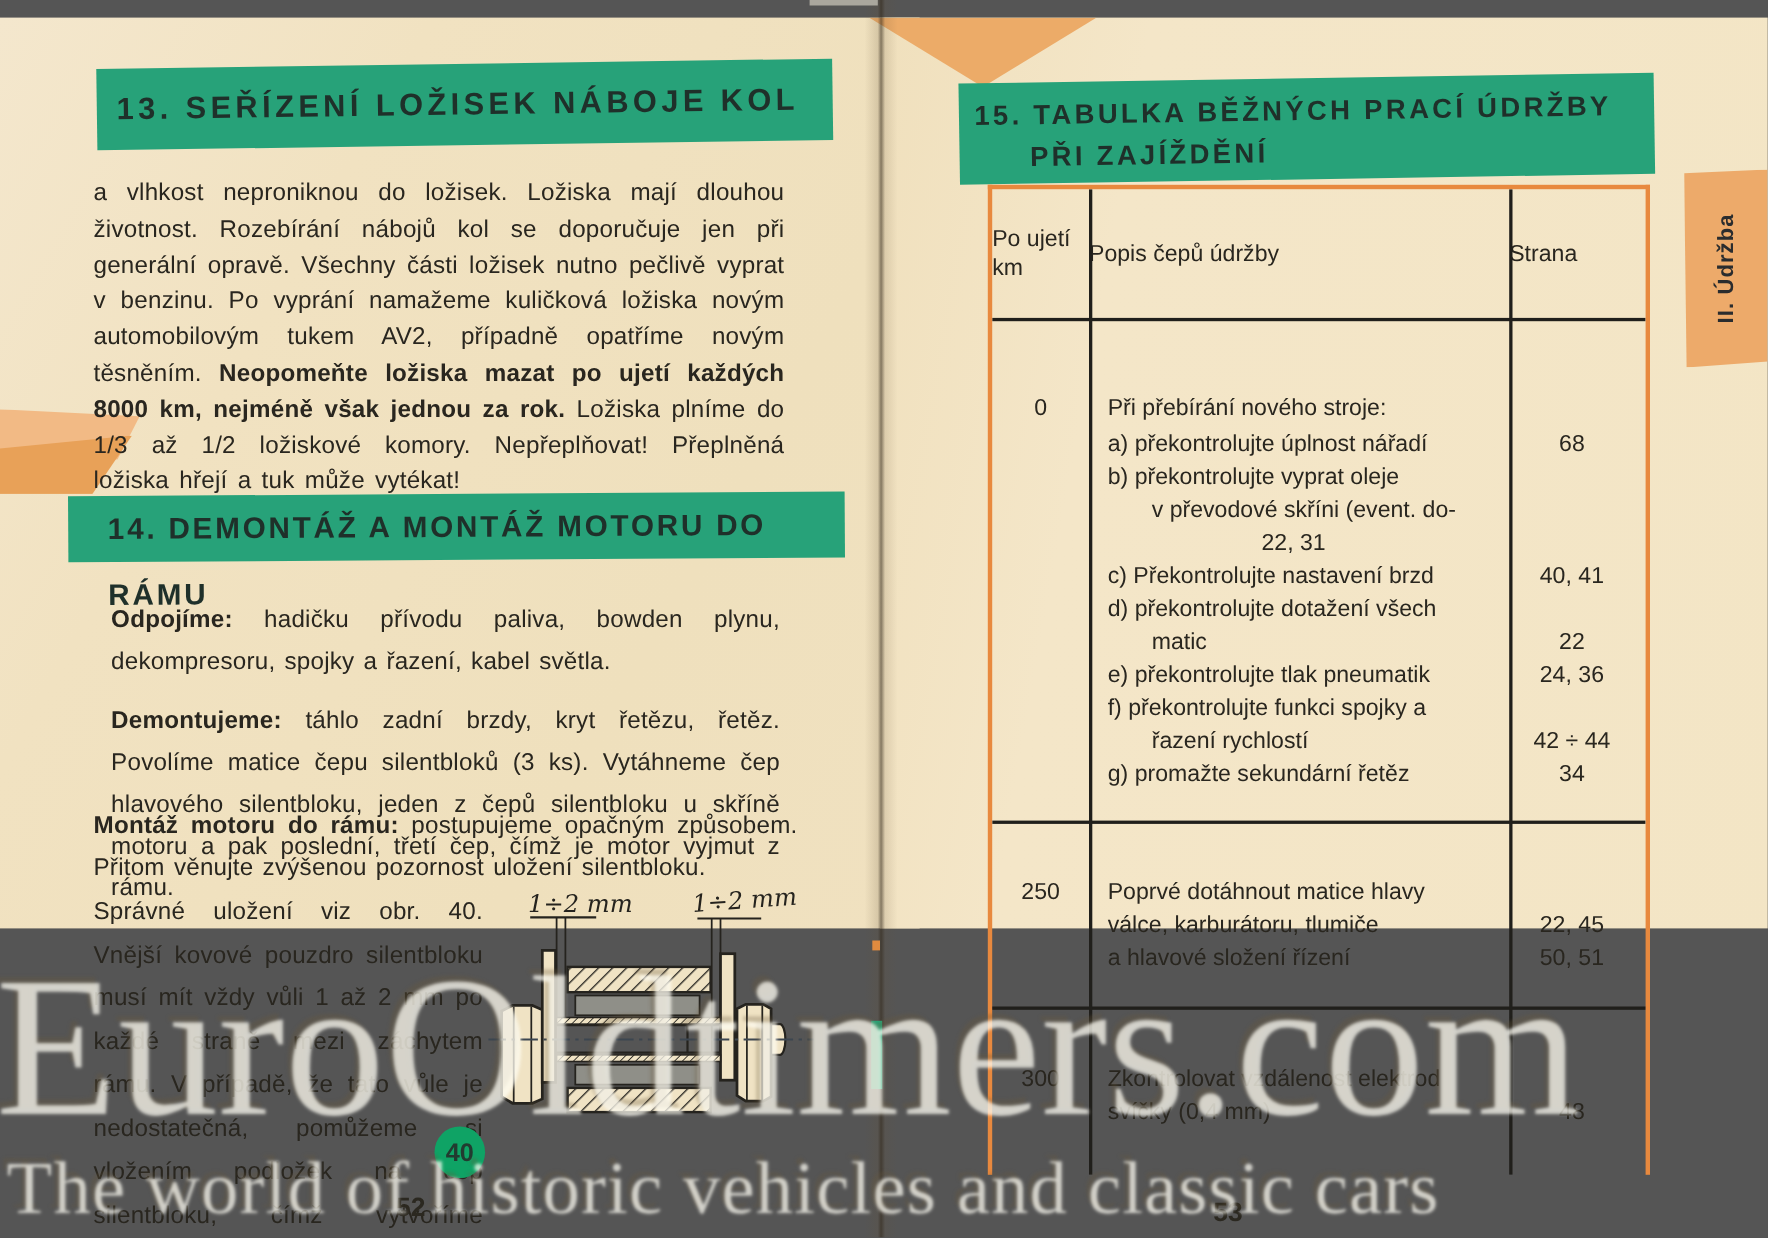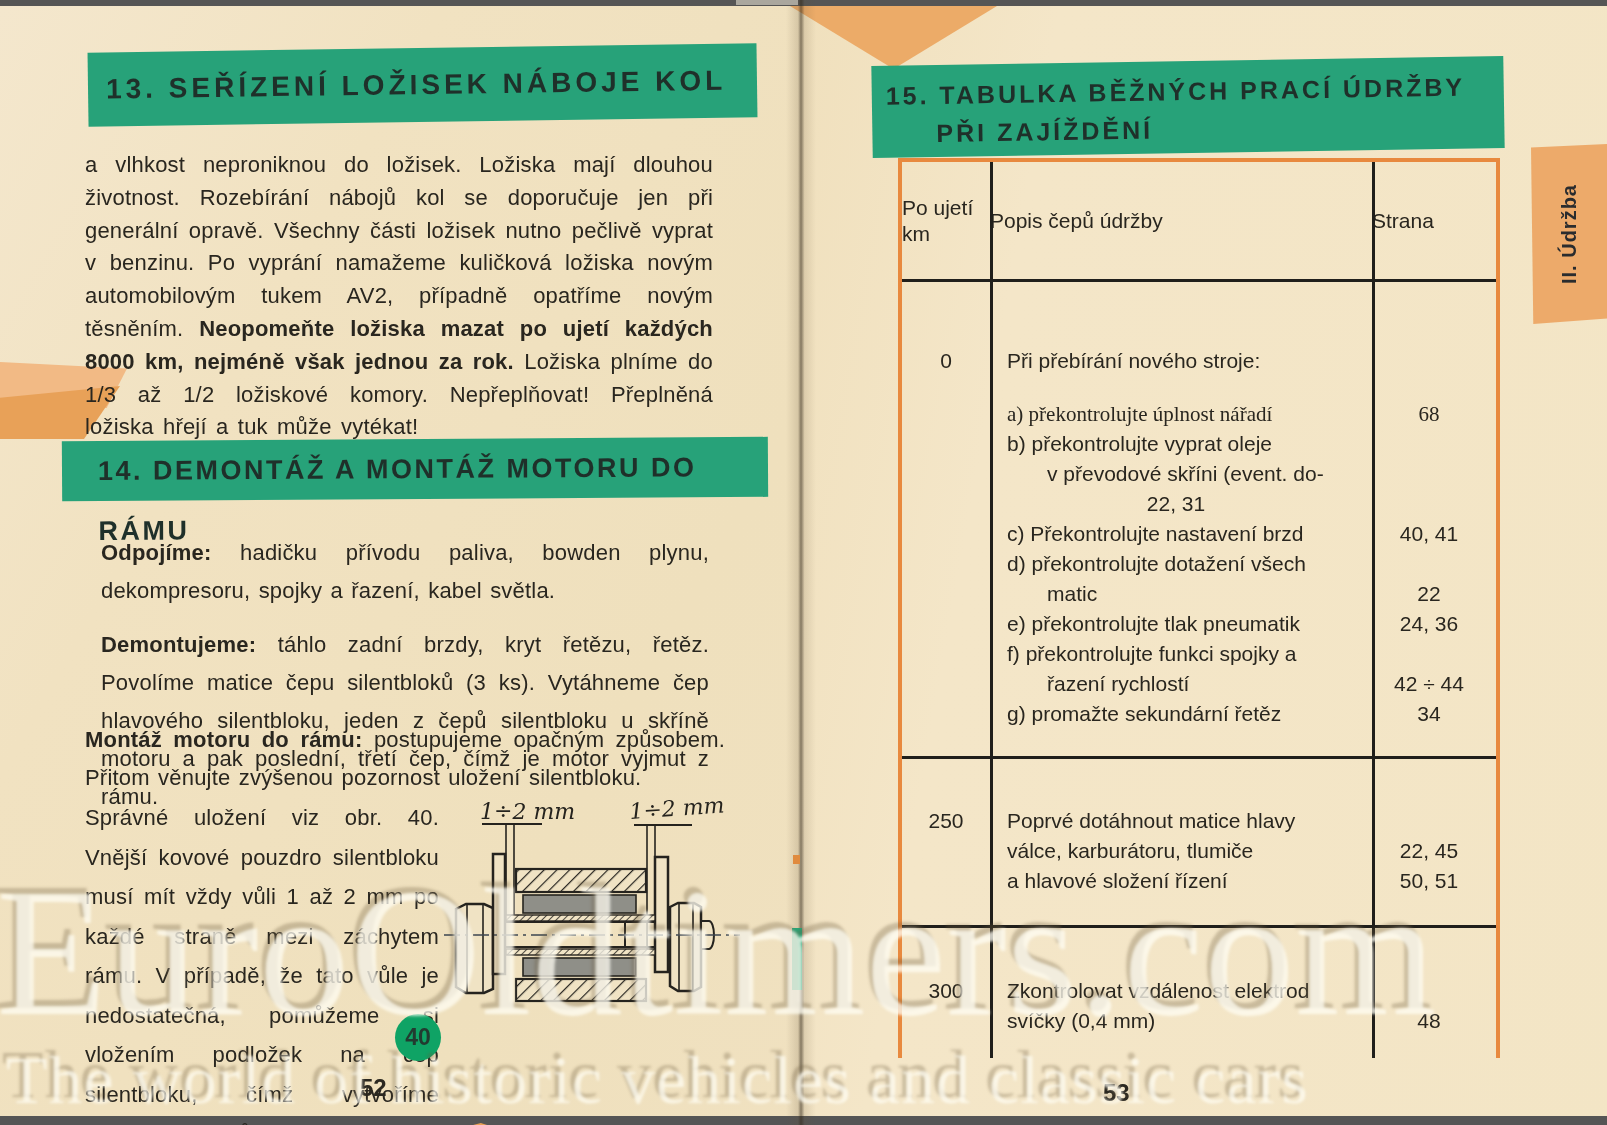--- a/index.html
+++ b/index.html
@@ -1,19 +1,19 @@
 <!DOCTYPE html>
 <html><head>
 <meta charset="utf-8">
 <style>
   html,body{margin:0;padding:0;background:#555;}
   .stage{position:relative;width:1607px;height:1125px;overflow:hidden;
          font-family:"Liberation Sans",sans-serif;color:#29261f;}
   
-  .page{position:absolute;top:6px;height:1110px;padding-left:36px;}
+  .page{position:absolute;top:16px;height:828px;padding-left:36px;}
   .page-left{left:0;width:800px;
     background:linear-gradient(120deg,#f4e7cd 0%,#f1e2c1 30%,#efe0bd 70%,#f0e1c0 100%);}
   .page-right{left:800px;width:807px;
     background:linear-gradient(100deg,#f0e0bd 0%,#f4e6c8 25%,#f3e5c5 100%);}
   .gutter{position:absolute;left:786px;top:0;width:30px;height:1125px;z-index:6;
     background:linear-gradient(90deg,rgba(100,82,55,0) 0%,rgba(100,82,55,.18) 40%,
       rgba(55,44,28,.55) 49%,rgba(55,44,28,.55) 51%,rgba(100,82,55,.15) 62%,rgba(100,82,55,0) 100%);}
   
   .band{position:absolute;background:#27a279;color:#1f302a;font-weight:bold;z-index:2;}
   .band13{left:88px;top:42px;width:669px;height:74px;line-height:74px;
@@ -190,21 +190,21 @@
         </div>
         <div>Popis čepů údržby</div>
         <div>Strana</div>
       </div>
       <div id="tlines">
           <div class="trow" style="margin-top: 64px;">
             <div class="tc1">0</div>
             <div class="tc2">Při přebírání nového stroje:</div>
             <div class="tc3"></div>
           </div>
-          <div class="trow" style="margin-top: 23px; font-family: Liberation Serif, serif;">
+          <div class="trow" style="margin-top: 3px;">
             <div class="tc1"></div>
             <div class="tc2">a) překontrolujte úplnost nářadí</div>
             <div class="tc3">68</div>
           </div>
           <div class="trow">
             <div class="tc1"></div>
             <div class="tc2">b) překontrolujte vyprat oleje</div>
             <div class="tc3"></div>
           </div>
           <div class="trow">

